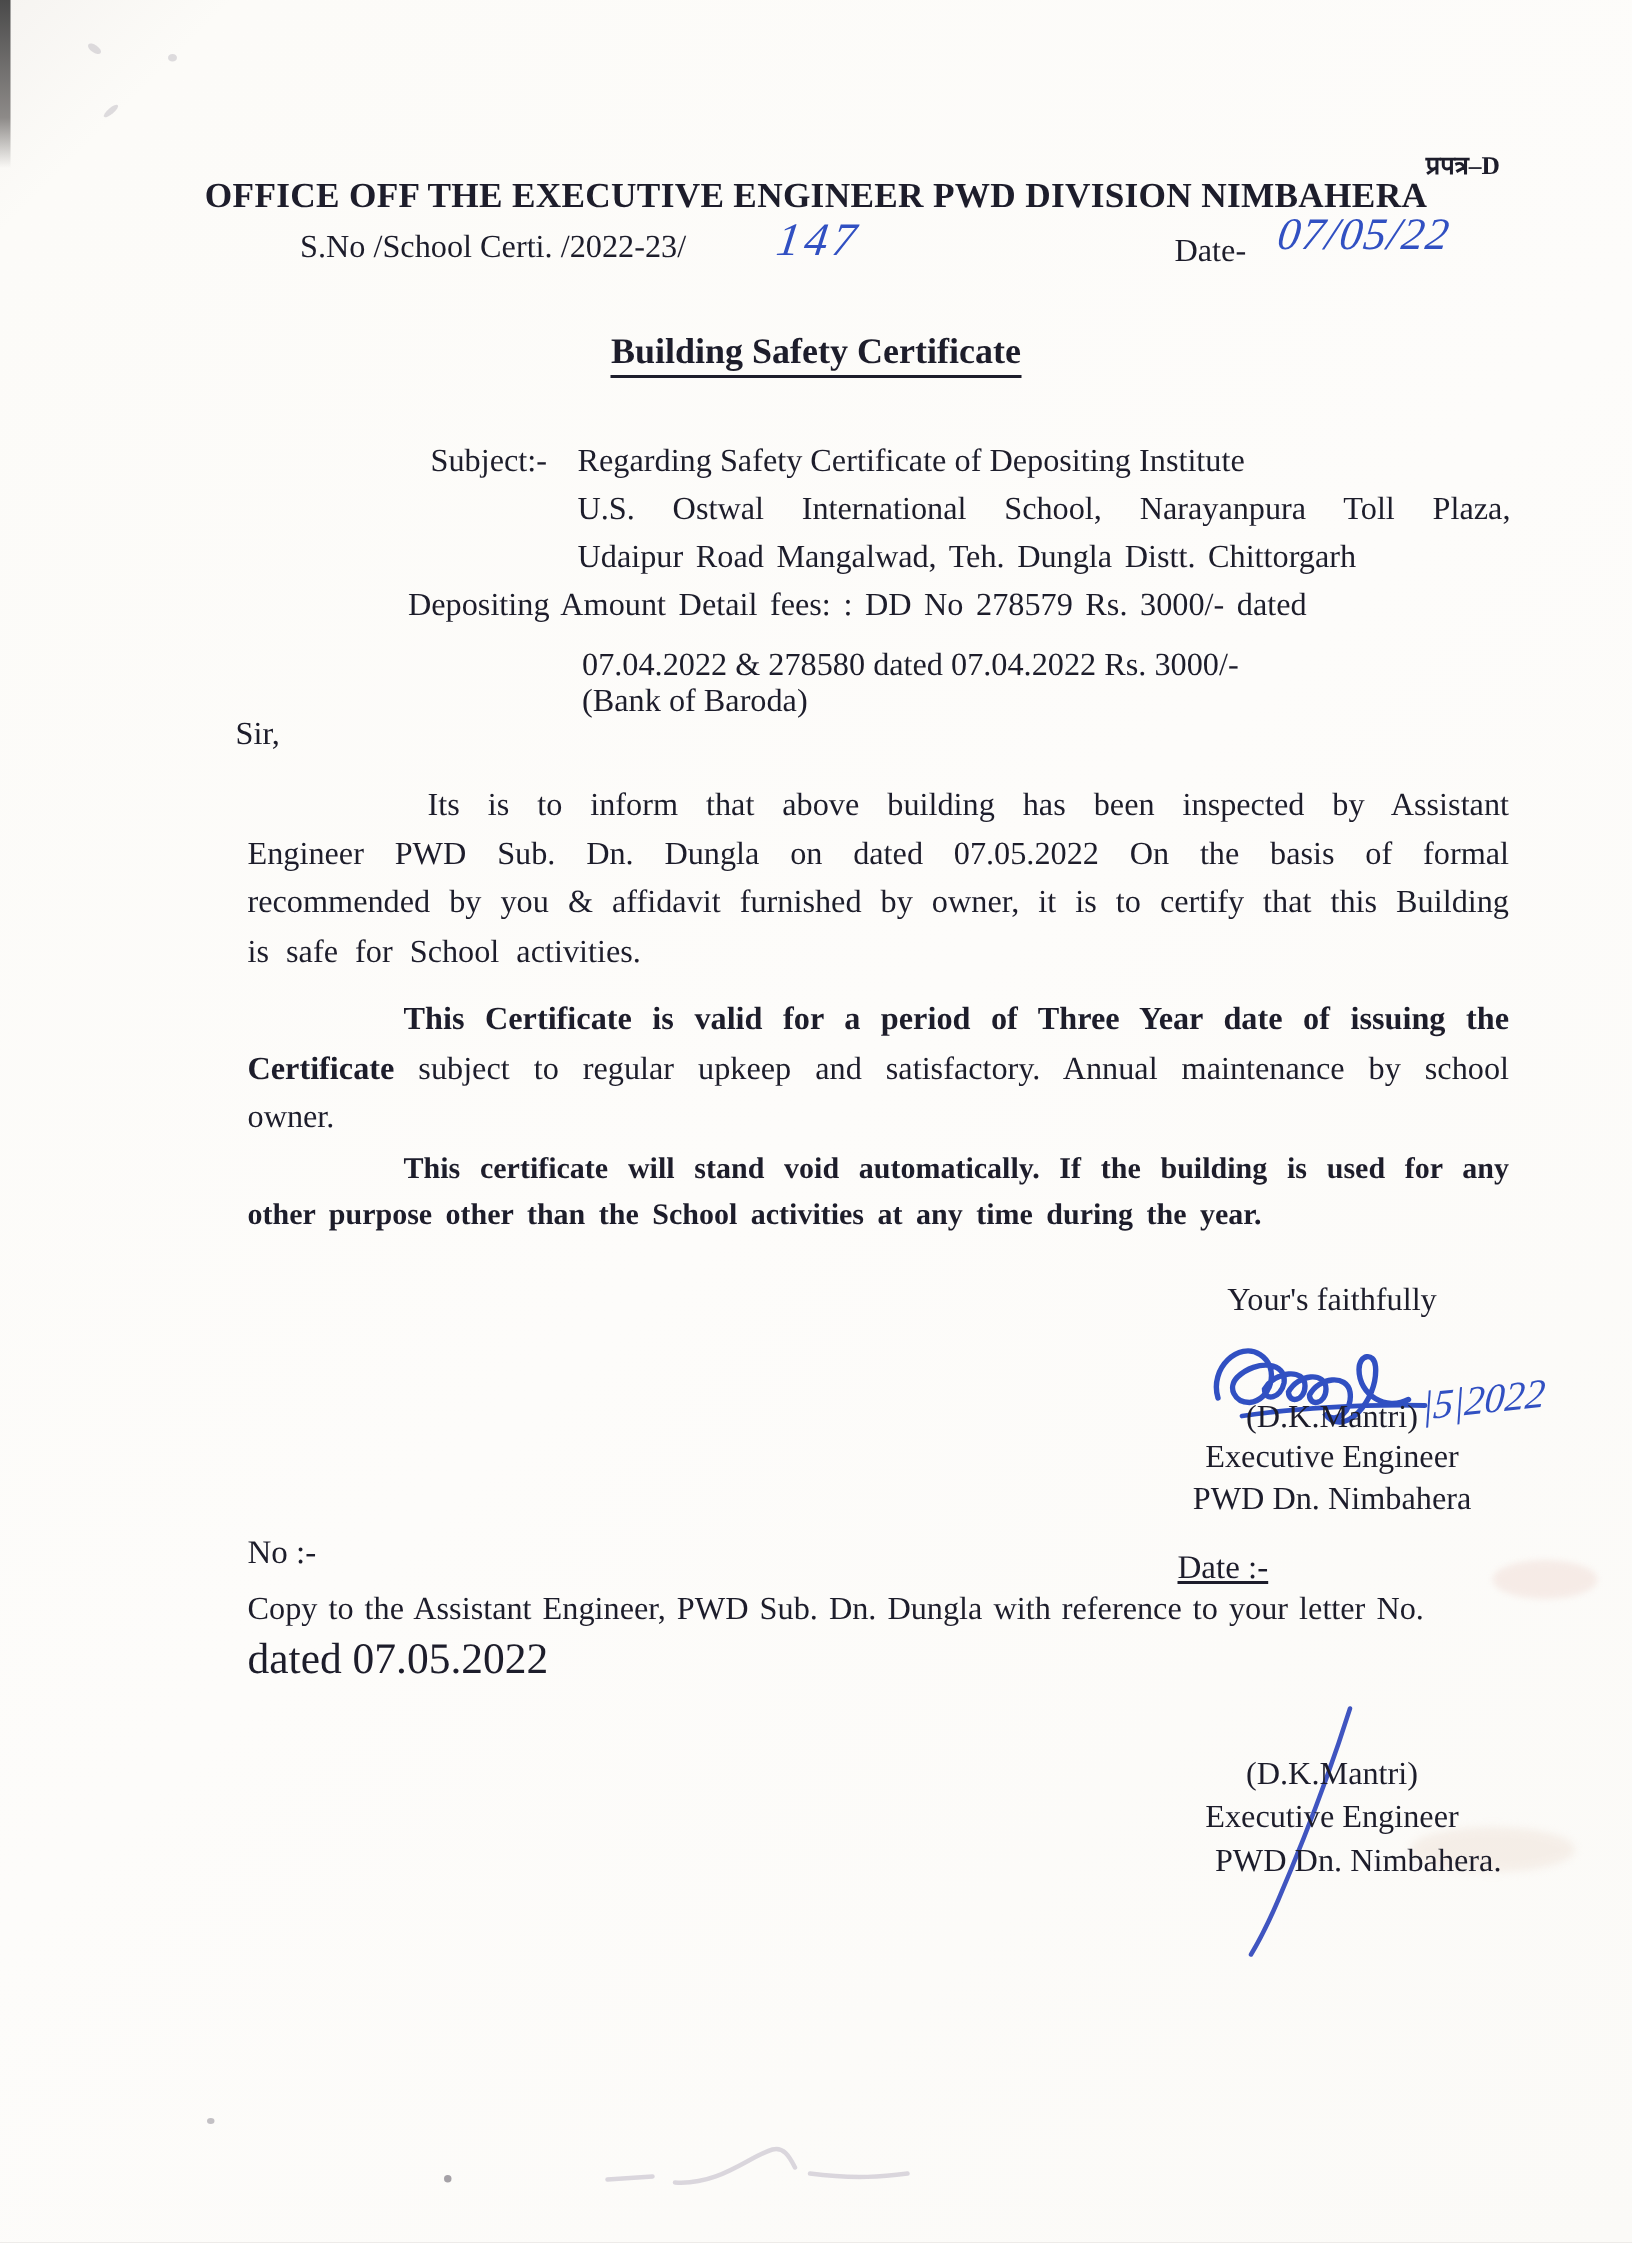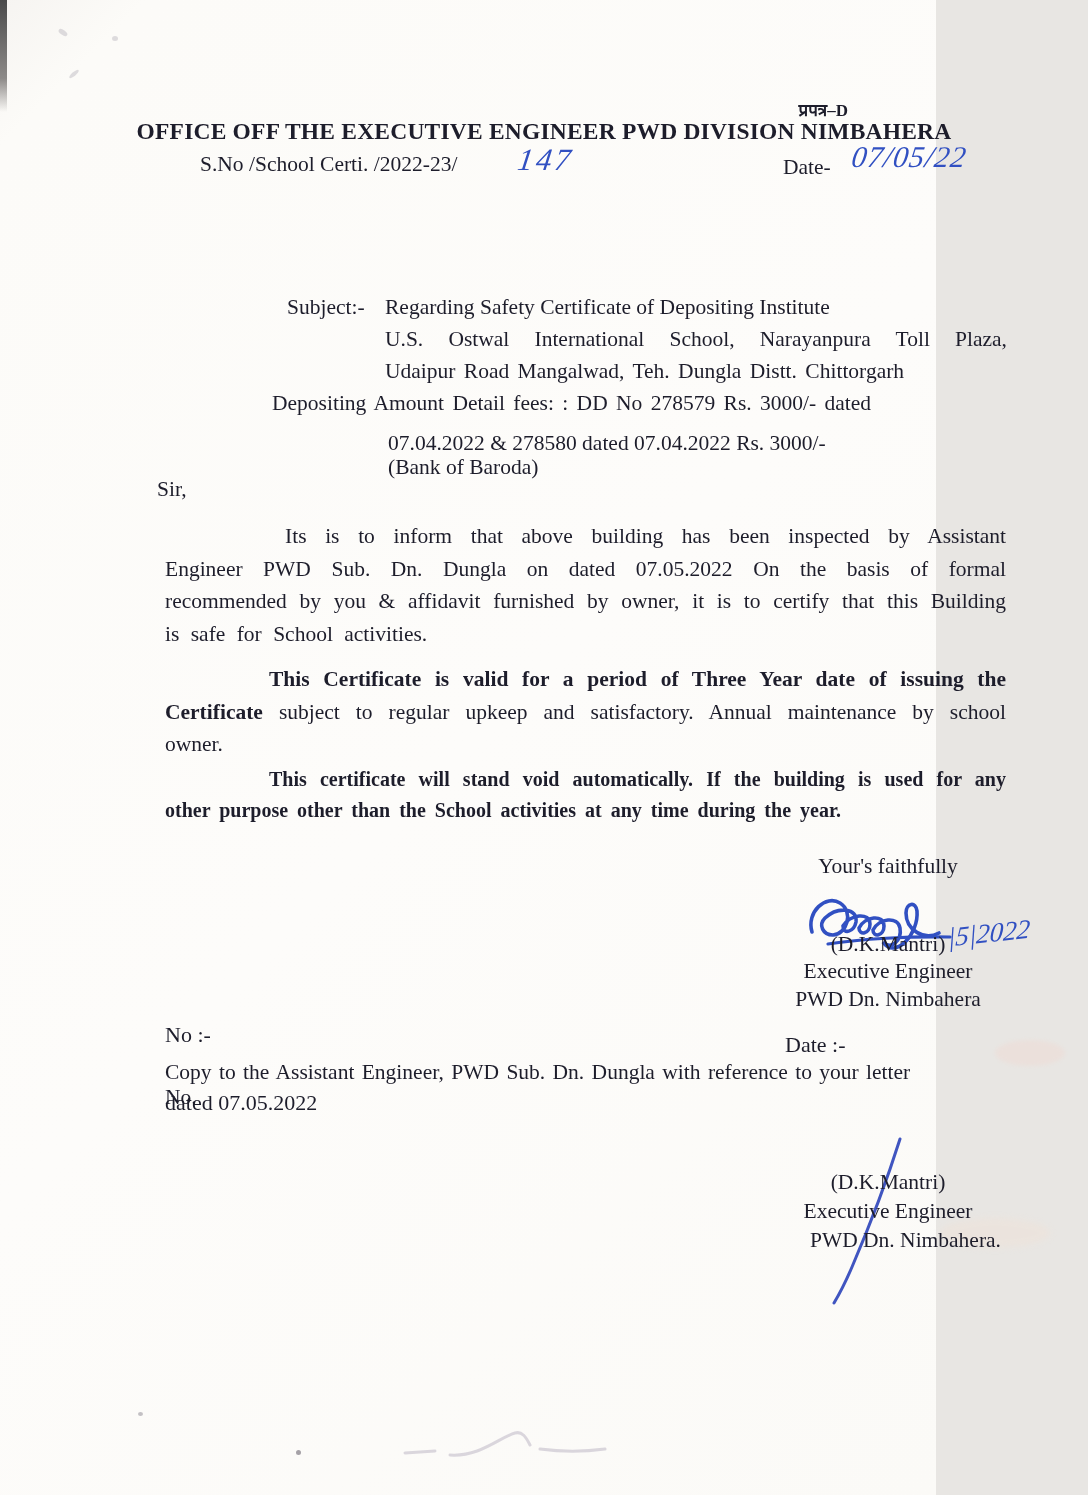--- a/index.html
+++ b/index.html
@@ -4,21 +4,21 @@
 <style>
   html,body{margin:0;padding:0;}
   body{
     width:1088px;height:1495px;
     background:#e8e6e3;
     font-family:"Liberation Serif", serif;
     position:relative;
     overflow:hidden;
   }
   .page{
-    position:absolute;left:0;top:0;width:936px;height:1495px;
+    position:absolute;left:0;top:0;width:1088px;height:1495px;
     background:linear-gradient(135deg,#f6f4f1 0%,#fcfbf8 6%,#fdfcfa 50%,#fbfaf7 100%);
     color:#1d1d2b;
   }
   .abs{position:absolute;}
   .hw{
     color:#3150c2;
     font-style:italic;
     font-family:"Liberation Serif", serif;
     transform:skewX(-8deg);
     white-space:nowrap;
@@ -74,23 +74,23 @@
     left:775px;width:226px;
     text-align:center;font-size:21.5px;line-height:28px;
   }
   .sig-closing{top:852px;}
   .sig-name{top:930px;}
   .sig-designation{top:957px;}
   .sig-division{top:985px;}
   .sig-scribble{left:800px;top:878px;width:240px;height:95px;}
   .sig-date-hw{left:948px;top:918px;font-size:27px;transform:rotate(-6deg) skewX(-10deg);}
   .no-label{left:165px;top:1022px;font-size:22px;}
-  .footer-date-label{left:785px;top:1032px;font-size:22px;}
+  .footer-date-label{left:785px;top:1032px;font-size:22px;text-decoration:underline;}
   .copy-line1{left:165px;top:1060px;font-size:21.5px;word-spacing:2px;}
-  .copy-line2{left:165px;top:1090px;font-size:22px;}
+  .copy-line2{left:165px;top:1090px;font-size:29px;}
   .sig2-col{
     left:775px;width:226px;
     text-align:center;font-size:21.5px;line-height:29px;
   }
   .sig2-name{top:1168px;}
   .sig2-designation{top:1197px;}
   .sig2-division{top:1226px;text-align:right;}
   .sig2-stroke{left:800px;top:1125px;width:130px;height:200px;}
   
   .edge-strip{
@@ -130,20 +130,23 @@
     <path d="M15,38 L45,36 M60,40 C90,42 110,22 125,18 C132,16 136,22 140,30 M150,34 C180,38 200,36 215,34" fill="none" stroke="#b9b2c2" stroke-width="3" stroke-linecap="round"></path>
   </svg>
 
   <div class="abs form-label">प्रपत्र–D</div>
   <div class="abs office-title">OFFICE OFF THE EXECUTIVE ENGINEER PWD DIVISION NIMBAHERA</div>
   <div class="abs serial-label">S.No /School Certi. /2022-23/</div>
   <div class="abs hw serial-hw">147</div>
   <div class="abs date-label">Date-</div>
   <div class="abs hw date-hw">07/05/22</div>
 
+  <div class="abs doc-title">
+    <span>Building Safety Certificate</span>
+  </div>
 
   <div class="abs subject-label">Subject:-</div>
   <div class="abs subject-line1">Regarding Safety Certificate of Depositing Institute</div>
   <div class="abs subject-line2">U.S. Ostwal International School, Narayanpura Toll Plaza,</div>
   <div class="abs subject-line3">Udaipur Road Mangalwad, Teh. Dungla  Distt. Chittorgarh</div>
   <div class="abs deposit-line1">Depositing Amount Detail fees:  :  DD No 278579 Rs. 3000/-  dated</div>
   <div class="abs deposit-line2">07.04.2022 &amp; 278580 dated 07.04.2022 Rs. 3000/-</div>
   <div class="abs deposit-line3">(Bank of Baroda)</div>
 
   <div class="abs salutation">Sir,</div>

